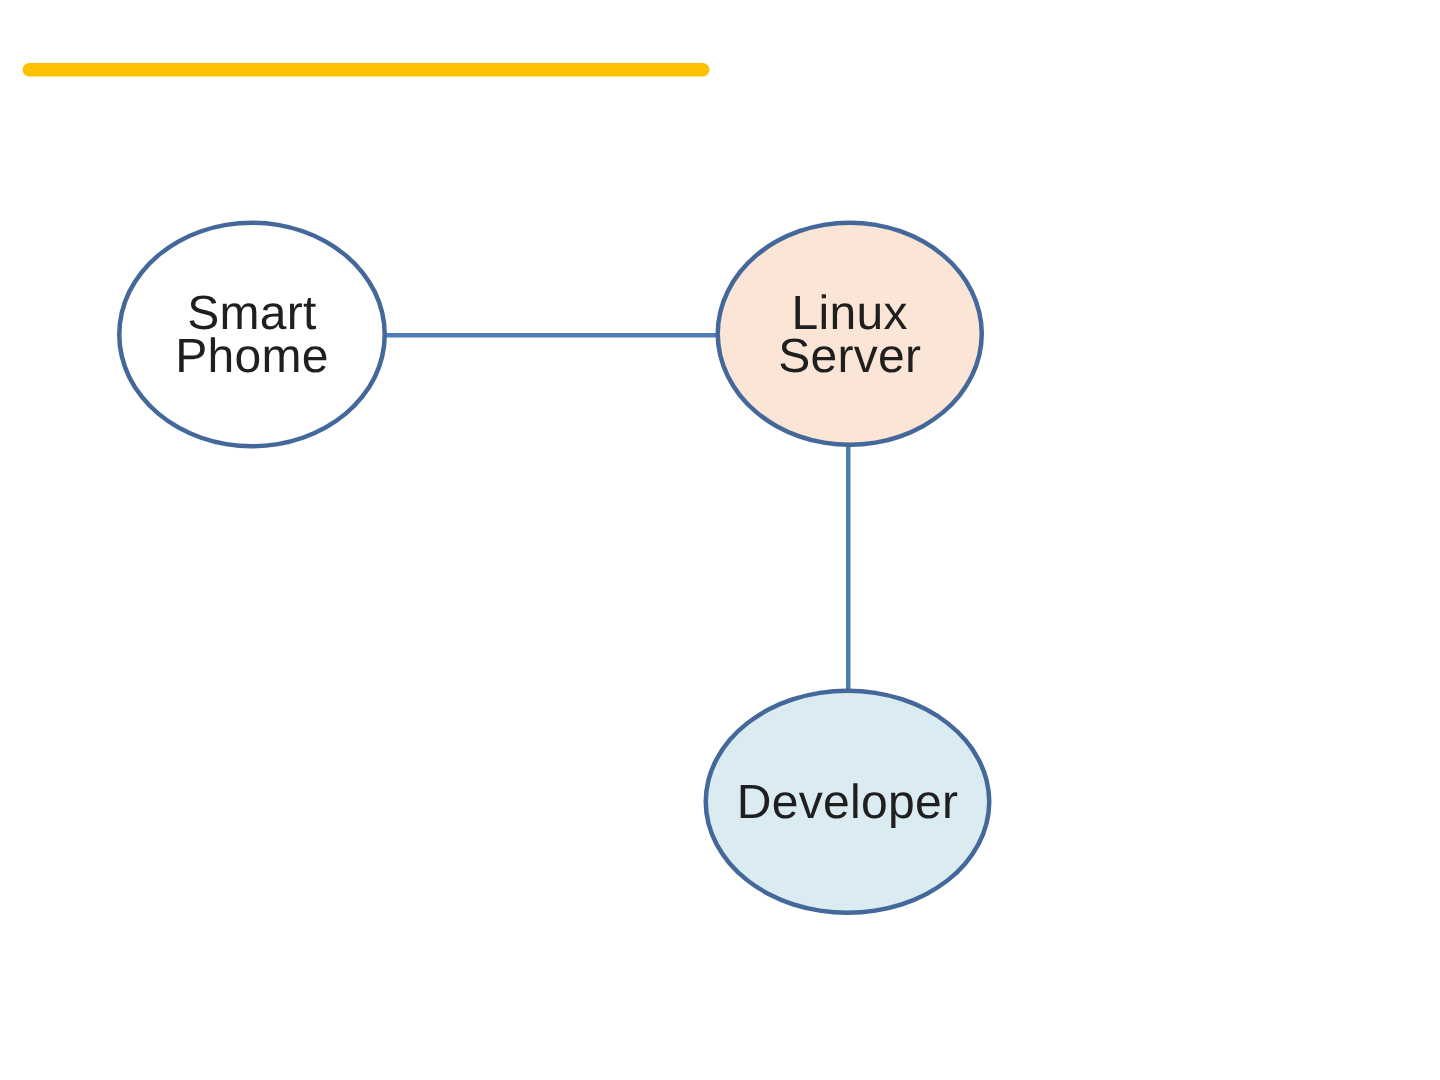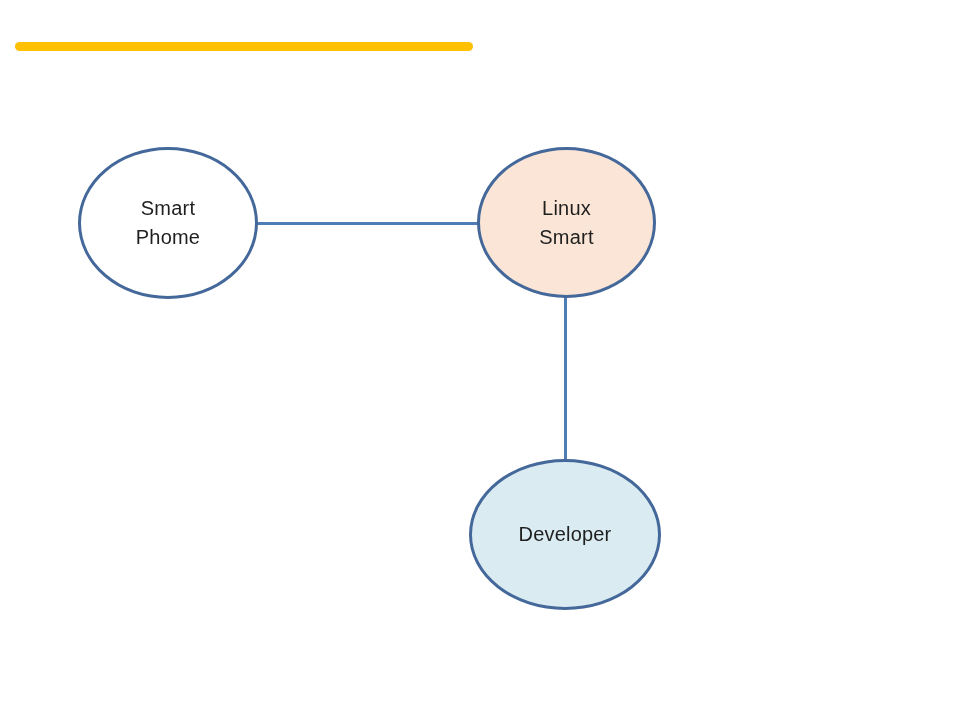--- a/index.html
+++ b/index.html
@@ -27,21 +27,21 @@
     position: absolute;
     border-radius: 50%;
     border: 3px solid #44689A;
     box-sizing: border-box;
     display: flex;
     align-items: center;
     justify-content: center;
     text-align: center;
   }
   .node-label {
-    font-size: 20px;
+    font-size: 32px;
     line-height: 29px;
     color: #1f1f1f;
     white-space: pre-line;
     letter-spacing: 0.2px;
   }
   .node-smart    { left: 78px;  top: 147px; width: 180px; height: 152px; }
   .node-linux    { left: 477px; top: 147px; width: 179px; height: 151px; }
   .node-developer{ left: 469px; top: 459px; width: 192px; height: 151px; }
   .connector {
     position: absolute;
@@ -70,20 +70,20 @@
 
   <div class="connector connector-v" style="background: rgb(78, 124, 181);"></div>
 
   <div class="node node-smart" style="background: rgb(255, 255, 255); border-color: rgb(68, 104, 154);">
     <span class="node-label">Smart
 Phome</span>
   </div>
 
   <div class="node node-linux" style="background: rgb(251, 229, 214); border-color: rgb(68, 104, 154);">
     <span class="node-label">Linux
-Smart</span>
+Server</span>
   </div>
 
   <div class="node node-developer" style="background: rgb(218, 235, 242); border-color: rgb(68, 104, 154); text-align: center;">
     <span class="node-label">Developer</span>
   </div>
 
 </div>
 
 </body></html>

